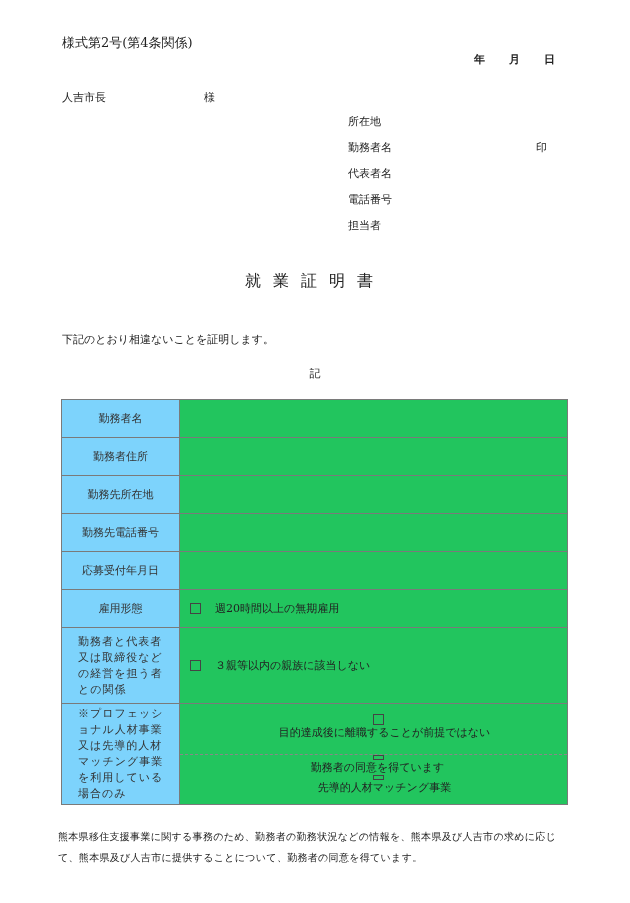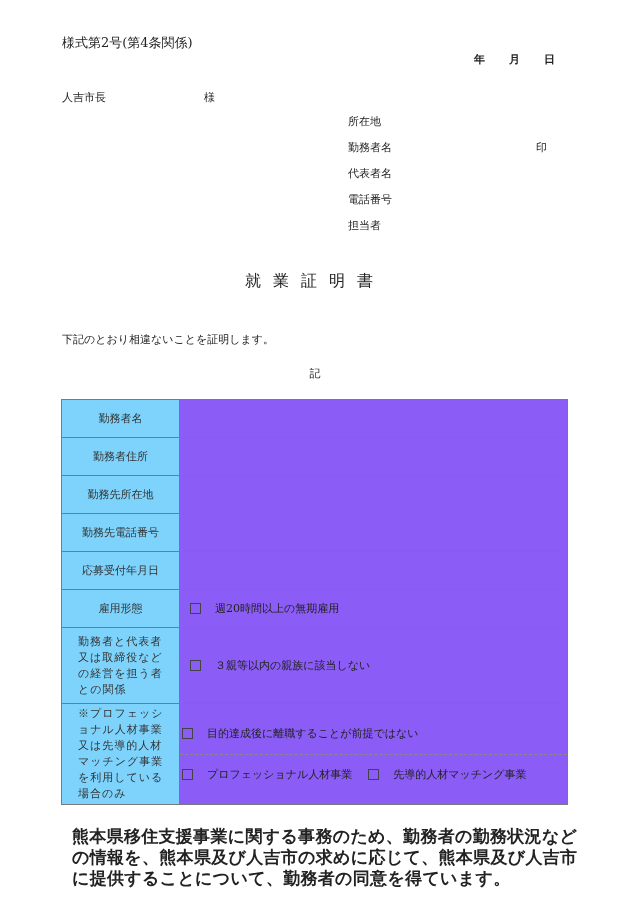--- a/index.html
+++ b/index.html
@@ -55,51 +55,50 @@
       color: #333;
     }
     table.cert td.label.multi {
       text-align: left;
       padding: 2px 12px 2px 16px;
       line-height: 16px;
       white-space: normal;
       letter-spacing: 1px;
     }
     table.cert td.value {
-      background: #8b5cf6;
+      background: #22c55e;
       padding-left: 8px;
     }
     .r38 td { height: 37px; }
     .r71 td { height: 71px; }
     .check-line { display: flex; align-items: center; }
     .checkbox {
       display: inline-block;
       width: 9px; height: 9px;
       border: 1px solid #444;
       margin-right: 14px;
       margin-left: 2px;
     }
     .sub-row {
       height: 40px;
       display: flex;
       align-items: center;
     }
     .sub-row.first { border-bottom: 1px dashed #888; }
     .value.split { padding-left: 0 !important; }
-    .value.split .sub-row { padding-left: 0; }
+    .value.split .sub-row { padding-left: 22px; flex-direction: column; }
 
     .consent {
-      left: 72px;
+      left: 58px;
       top: 826px;
       width: 510px;
-      font-size: 17px;
+      font-size: 10px;
       line-height: 21px;
       white-space: normal;
       letter-spacing: 0.3px;
-      font-weight: bold;
     }
   </style>
 </head>
 <body>
 
 <div class="abs form-number">様式第2号(第4条関係)</div>
 
 <div class="abs date-line">
   <span>年</span><span class="gap"></span><span>月</span><span class="gap"></span><span>日</span>
 </div>
@@ -164,21 +163,21 @@
   </tr>
   <tr>
     <td class="label multi" style="height:81px;">※プロフェッショナル人材事業又は先導的人材マッチング事業を利用している場合のみ</td>
     <td class="value split">
       <div class="sub-row first">
         <span class="checkbox"></span>
         <span>目的達成後に離職することが前提ではない</span>
       </div>
       <div class="sub-row">
         <span class="checkbox"></span>
-        <span style="margin-right:14px;">プロフェッショナル人材事業</span>
+        <span style="margin-right:14px;">勤務者の同意を得ています</span>
         <span class="checkbox"></span>
         <span>先導的人材マッチング事業</span>
       </div>
     </td>
   </tr>
 </tbody>
   </table>
 
 <div class="abs consent">熊本県移住支援事業に関する事務のため、勤務者の勤務状況などの情報を、熊本県及び人吉市の求めに応じて、熊本県及び人吉市に提供することについて、勤務者の同意を得ています。</div>
 

